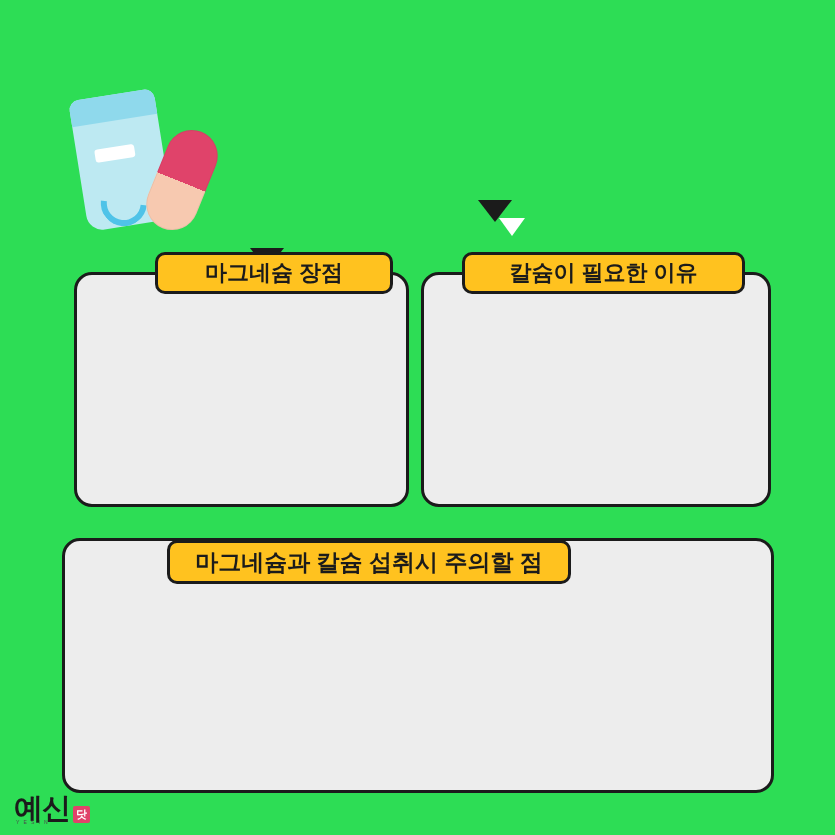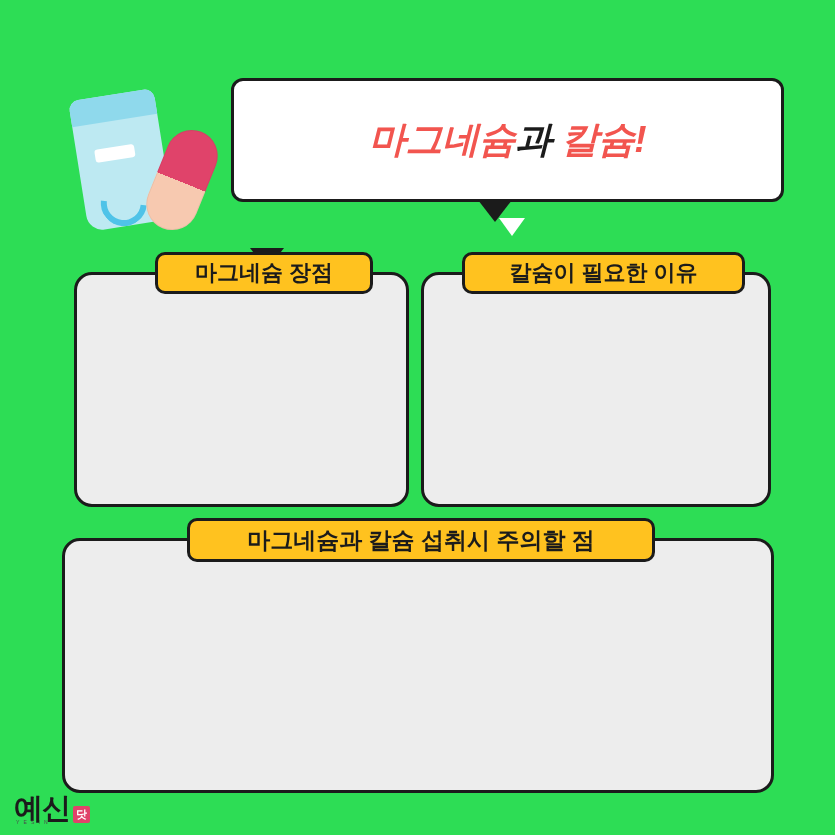--- a/index.html
+++ b/index.html
@@ -153,31 +153,31 @@
   .tail-in {
     border-left: 13px solid transparent;
     border-right: 13px solid transparent;
     border-top: 18px solid #ffffff;
     top: -4px;
     left: 4px;
   }
 
   
   #card-mg { left: 74px; top: 272px; width: 335px; height: 235px; }
-  #title-mg { left: 155px; top: 252px; width: 218px; height: 42px; font-size: 22px; }
+  #title-mg { left: 155px; top: 252px; width: 238px; height: 42px; font-size: 22px; }
   #body-mg { top: 332px; font-size: 17px; }
 
   
   #card-ca { left: 421px; top: 272px; width: 350px; height: 235px; }
   #title-ca { left: 462px; top: 252px; width: 283px; height: 42px; font-size: 22px; }
   #body-ca { top: 320px; font-size: 17px; }
 
   
   #card-cau { left: 62px; top: 538px; width: 712px; height: 255px; }
-  #title-cau { left: 167px; top: 518px; width: 468px; height: 44px; font-size: 23px; margin-left: 20px; }
+  #title-cau { left: 167px; top: 540px; width: 404px; height: 44px; font-size: 23px; }
 
   
   .logo {
     position: absolute;
     left: 14px;
     bottom: 12px;
     display: flex;
     align-items: flex-end;
     gap: 3px;
   }
@@ -216,25 +216,20 @@
 
   <div class="art">
     <div class="sachet">
       <div class="sachet-top"></div>
       <div class="sachet-dash"></div>
       <div class="sachet-swoosh"></div>
     </div>
     <div class="capsule"></div>
   </div>
 
-  <div class="hero">
-    <div class="hero-text">
-      <span class="accent">마그네슘</span><span class="dark">과 </span><span class="accent">칼슘!</span>
-    </div>
-  </div>
 
   <div class="tail tail-out" style="left:478px; top:200px;">
     <div class="tail tail-in"></div>
   </div>
   <div class="tail tail-out" style="left:250px; top:248px;"></div>
 
   <div class="card" id="card-mg">
     <div class="card-body" id="body-mg">
       <div>피로회복에 효과적이면서</div>
       <div>수면장애 개선, 심적 안정,</div>

